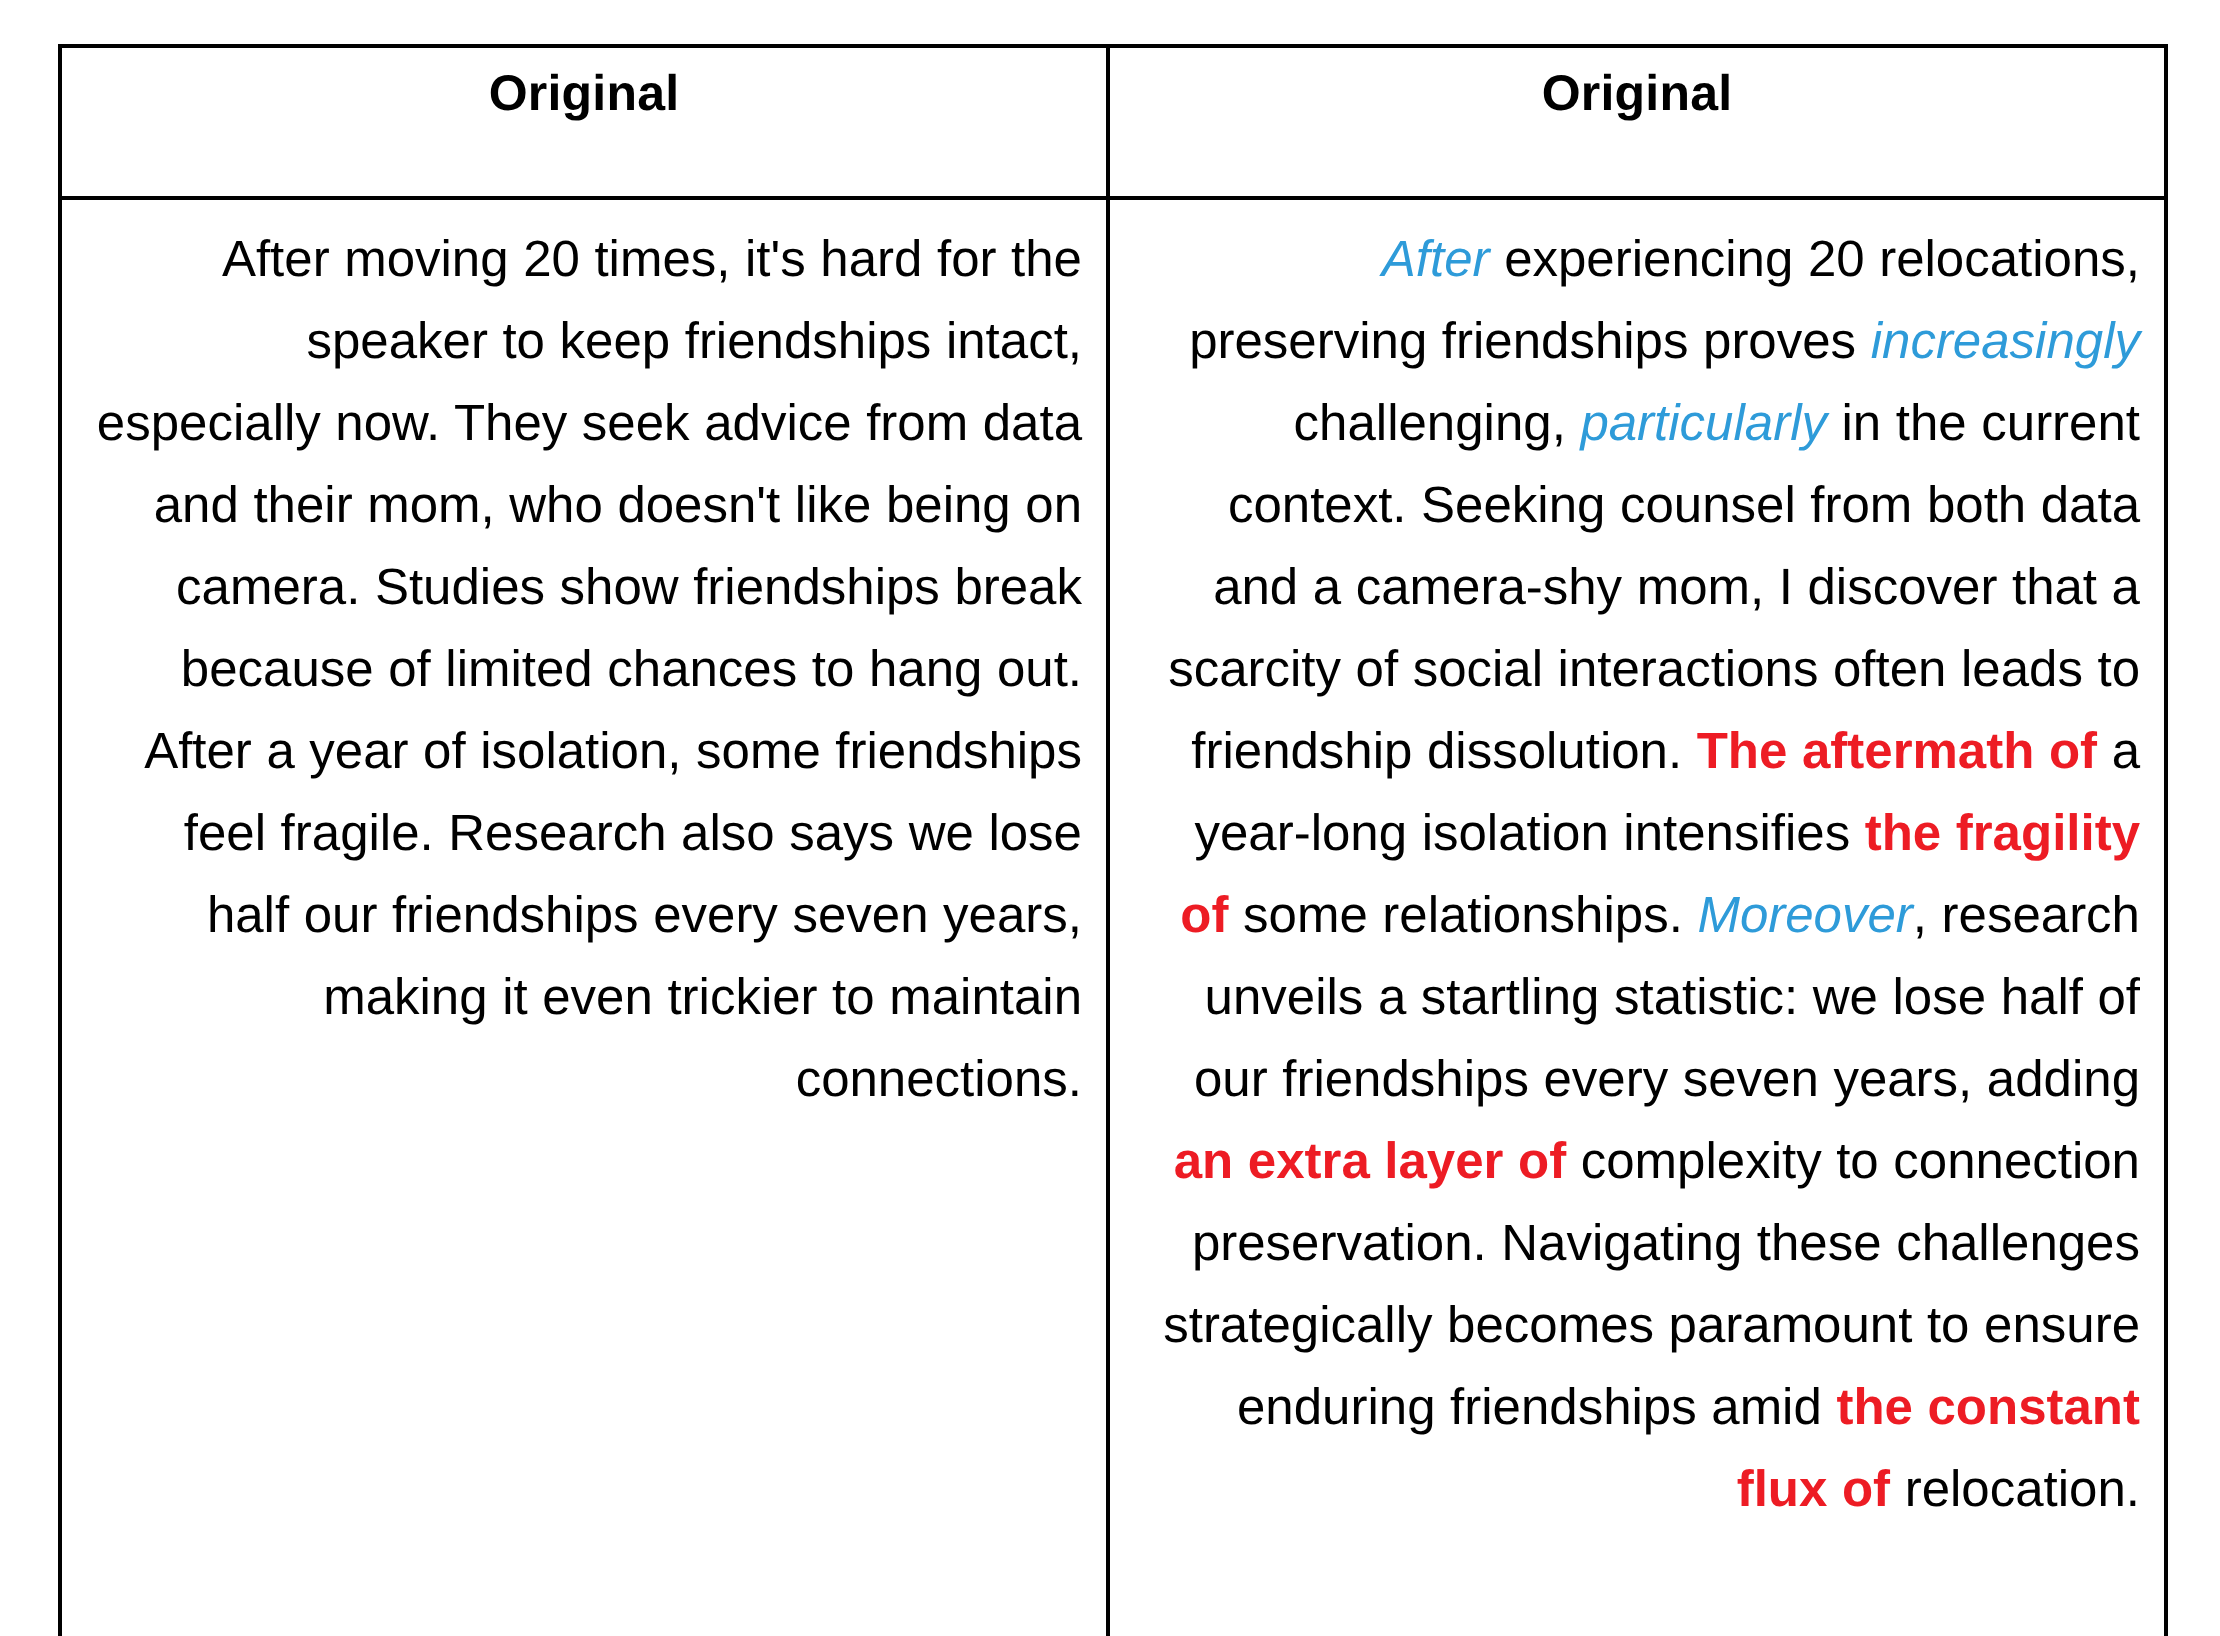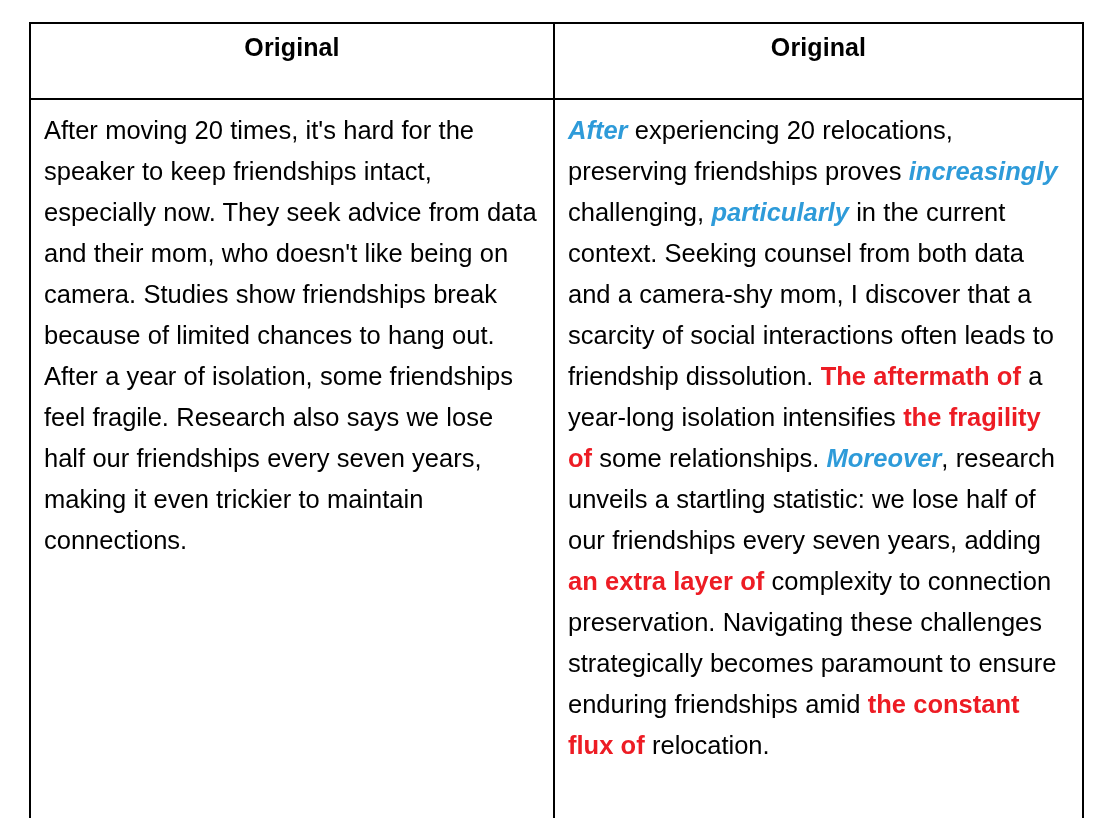--- a/index.html
+++ b/index.html
@@ -62,27 +62,27 @@
     font-size: 25.5px;
     line-height: 41px;
     color: #000000;
     text-align: left;
     word-spacing: 0.2px;
   }
 
   td.cell-original   { height: 700px; }
   td.cell-upgraded   { height: 700px; }
 
-  .para { margin: 0; }
+  .para { margin: 0; text-align: right; }
 
   
   .em-blue {
     color: #2E9BD9;
     font-style: italic;
-    font-weight: bold;
+    font-weight: normal;
   }
   .em-red {
     color: #ED1C24;
     font-weight: bold;
   }
 </style>
 </head>
 <body>
 
 <div class="page">

